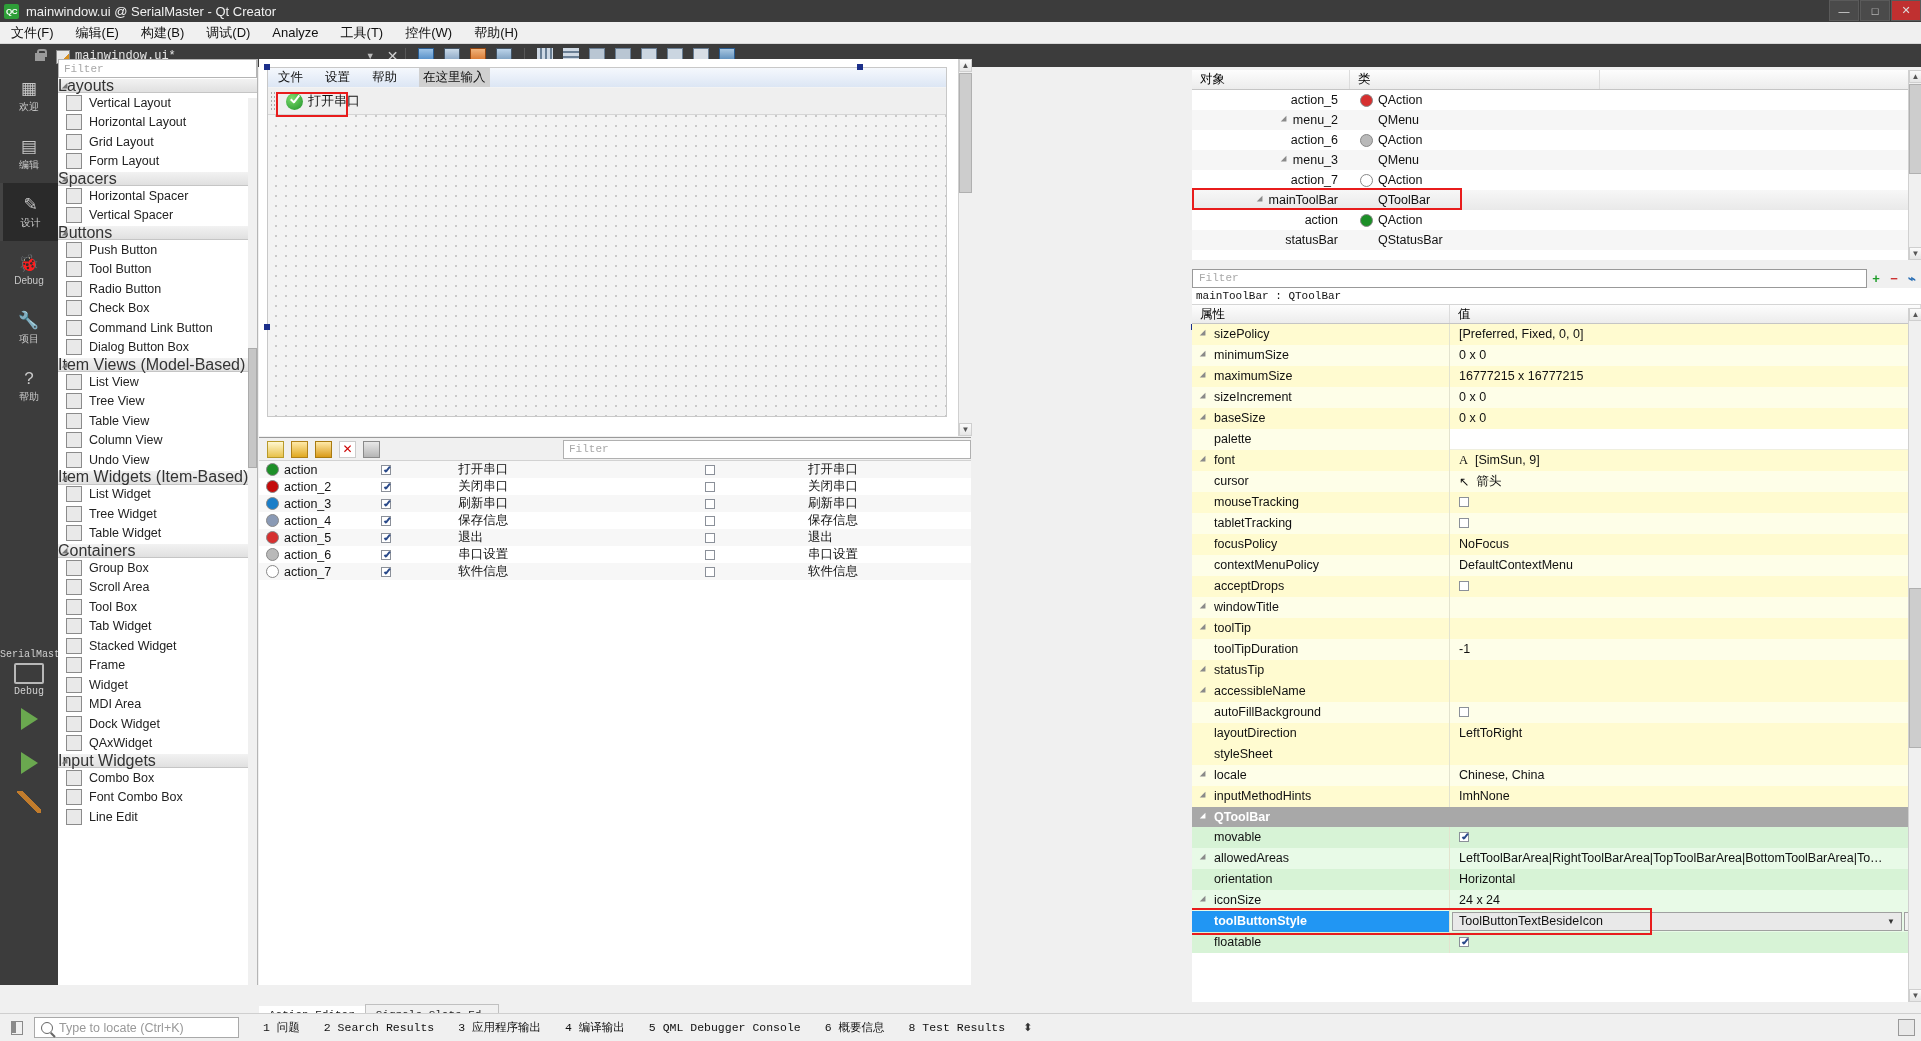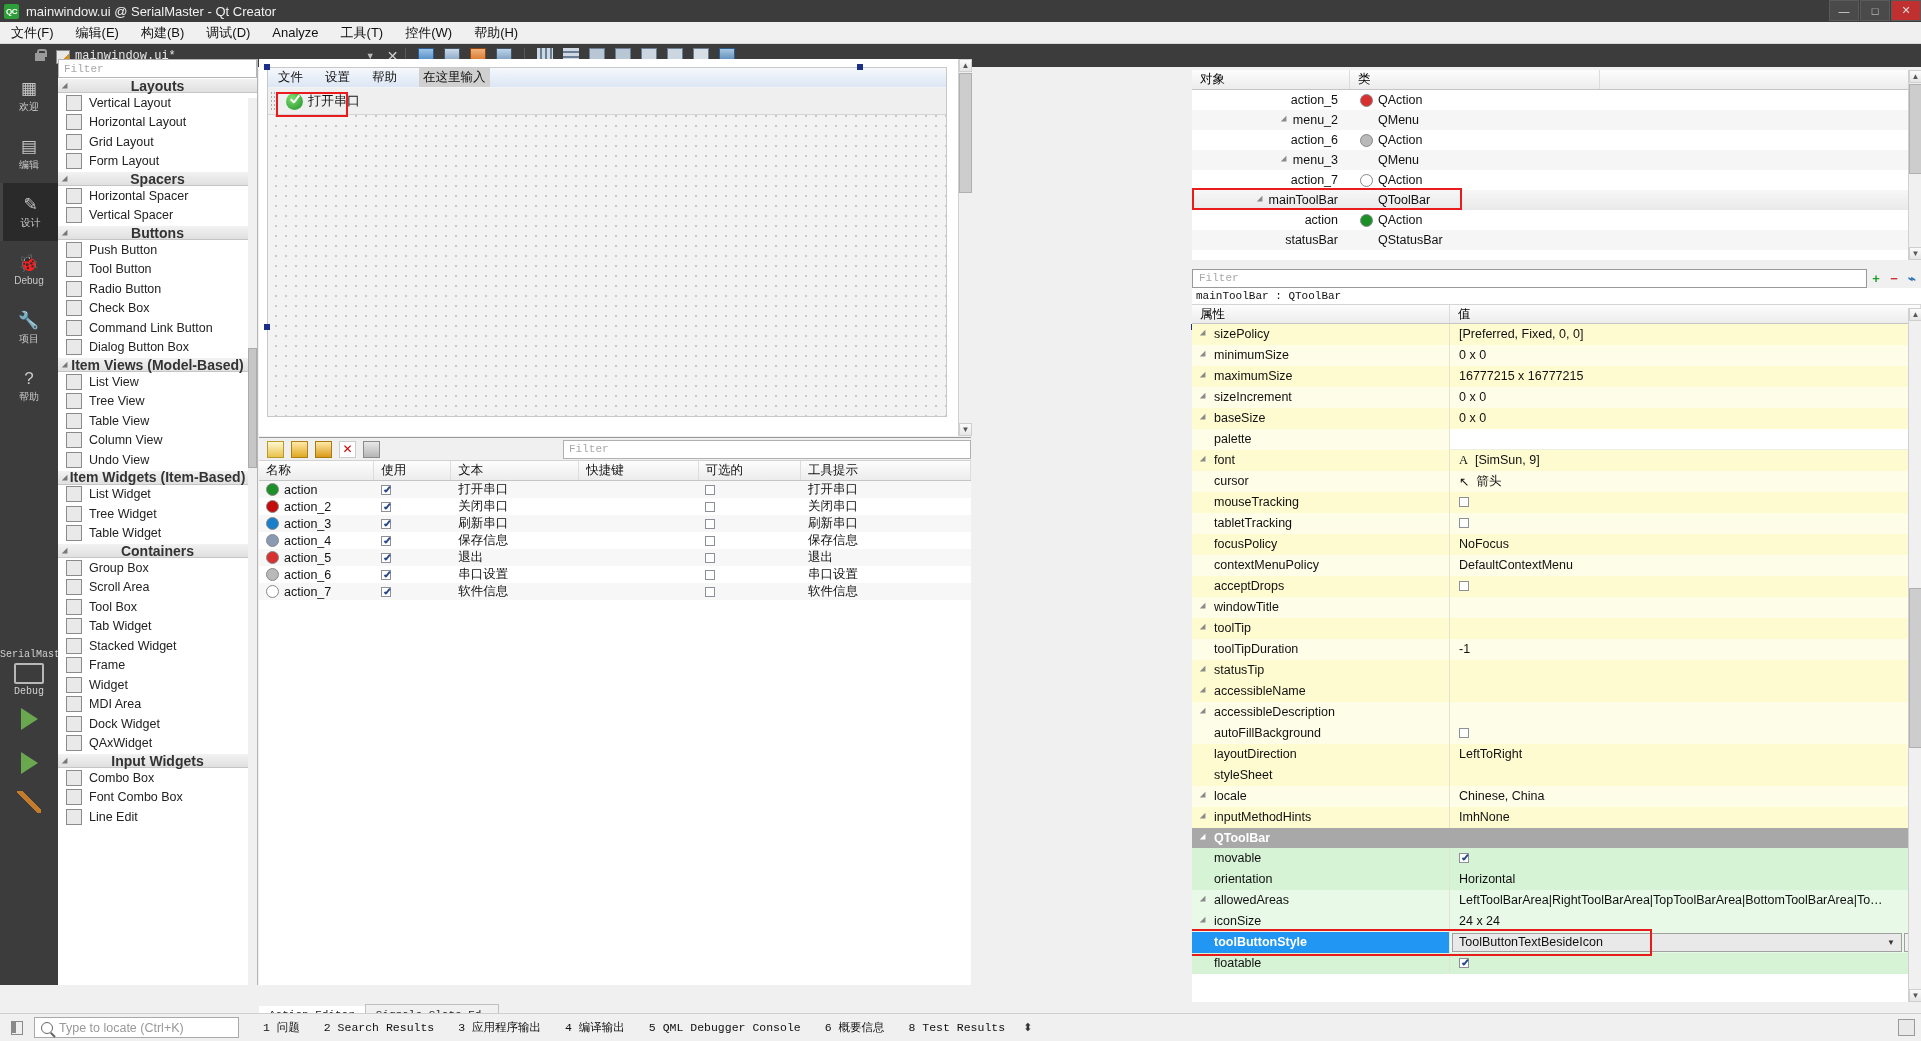--- a/index.html
+++ b/index.html
@@ -56,22 +56,22 @@
 
   
   .widgetbox { position:absolute; left:58px; top:59px; width:200px; height:926px;
      background:#fff; border-right:1px solid #b5b5b5; display:flex; flex-direction:column; }
   .wb-filter { height:19px; border:1px solid #b5b5b5; margin:0; background:#fff;
      color:#a8a8a8; font-family:"Liberation Mono",monospace; font-size:11px;
      display:flex; align-items:center; padding-left:5px; }
   .wb-list { flex:1; overflow:hidden; position:relative; }
   .wb-cat { height:15px; background:linear-gradient(#f2f2f2,#e0e0e0);
      border-top:1px solid #fff; border-bottom:1px solid #c5c5c5;
-     display:flex; align-items:center; justify-content:center; font-size:14px;
-     font-weight:bold; color:#333; position:relative; }
+     display:flex; align-items:center; justify-content:flex-start; font-size:16px;
+     font-weight:normal; color:#333; position:relative; }
   .wb-cat .arw{position:absolute;left:6px;top:4px;width:0;height:0;
      border-left:4px solid #777;border-top:4px solid transparent;border-bottom:4px solid transparent;
      transform:rotate(45deg);}
   .wb-item { height:19.5px; display:flex; align-items:center; padding-left:8px; font-size:12.5px; color:#222;}
   .wb-ico{width:16px;height:16px;margin-right:7px;flex:0 0 16px;border:1px solid #8b8b8b;
      background:#e9e9e9;position:relative;}
   .wb-scroll{position:absolute;right:0;top:20px;width:9px;height:900px;background:#f0f0f0;}
   .wb-thumb{position:absolute;right:0;top:250px;width:9px;height:120px;background:#c6c6c6;border:1px solid #ababab;}
 
   
@@ -480,28 +480,20 @@
 
   <div class="actioned">
     <div class="ae-toolbar">
       <div class="ae-ico" style="background:linear-gradient(#fff7d0,#e8c24a);border:1px solid #b89a2a;"></div>
       <div class="ae-ico" style="background:linear-gradient(#ffe9a8,#e0a820);border:1px solid #b08018;"></div>
       <div class="ae-ico" style="background:linear-gradient(#ffe9a8,#d99a18);border:1px solid #a87a10;"></div>
       <div class="ae-ico" style="background:#fff;border:1px solid #ccc;color:#c00;font-size:12px;display:flex;align-items:center;justify-content:center;">✕</div>
       <div class="ae-ico" style="background:linear-gradient(#e8e8e8,#b5b5b5);border:1px solid #8a8a8a;"></div>
       <div class="ae-filter">Filter</div>
     </div>
-    <div class="ae-head" id="aehead">
-        <div style="width:135px">名称</div>
-        <div style="width:90px">使用</div>
-        <div style="width:150px">文本</div>
-        <div style="width:140px">快捷键</div>
-        <div style="width:120px">可选的</div>
-        <div style="width:200px">工具提示</div>
-      </div>
     <div id="aebody">
         <div class="ae-row">
      <div style="width:135px">
             <span class="aico" style="background:#1d8f28;border:1px solid #888;"></span>
             <span>action</span>
           </div>
      <div style="width:90px">
             <span class="cb on"></span>
           </div>
      <div style="width:150px">打开串口</div>
@@ -873,29 +865,20 @@
      <div class="pe-key bg-y1">
        <span class="pe-exp"></span>
        <span>accessibleName</span>
           </div>
      <div class="pe-val bg-y1">
             <span></span>
           </div>
         </div>
         <div class="pe-row">
      <div class="pe-key bg-y2">
-       <span class="pe-exp"></span>
-       <span>accessibleDescription</span>
-          </div>
-     <div class="pe-val bg-y2">
-            <span></span>
-          </div>
-        </div>
-        <div class="pe-row">
-     <div class="pe-key bg-y2">
        <span style="width:14px;display:inline-block"></span>
        <span>autoFillBackground</span>
           </div>
      <div class="pe-val bg-y2">
             <span class="cb "></span>
           </div>
         </div>
         <div class="pe-row">
      <div class="pe-key bg-y1">
        <span style="width:14px;display:inline-block"></span>
@@ -939,35 +922,35 @@
         <div class="pe-row">
      <div class="pe-key bg-g1">
        <span style="width:14px;display:inline-block"></span>
        <span>movable</span>
           </div>
      <div class="pe-val bg-g1">
             <span class="cb on"></span>
           </div>
         </div>
         <div class="pe-row">
+     <div class="pe-key bg-g2">
+       <span class="pe-exp"></span>
+       <span>allowedAreas</span>
+          </div>
+     <div class="pe-val bg-g2">
+            <span>LeftToolBarArea|RightToolBarArea|TopToolBarArea|BottomToolBarArea|To…</span>
+          </div>
+        </div>
+        <div class="pe-row">
      <div class="pe-key bg-g1">
        <span style="width:14px;display:inline-block"></span>
        <span>orientation</span>
           </div>
      <div class="pe-val bg-g1">
             <span>Horizontal</span>
-          </div>
-        </div>
-        <div class="pe-row">
-     <div class="pe-key bg-g2">
-       <span class="pe-exp"></span>
-       <span>allowedAreas</span>
-          </div>
-     <div class="pe-val bg-g2">
-            <span>LeftToolBarArea|RightToolBarArea|TopToolBarArea|BottomToolBarArea|To…</span>
           </div>
         </div>
         <div class="pe-row">
      <div class="pe-key bg-g2">
        <span class="pe-exp"></span>
        <span>iconSize</span>
           </div>
      <div class="pe-val bg-g2">
             <span>24 x 24</span>
           </div>

